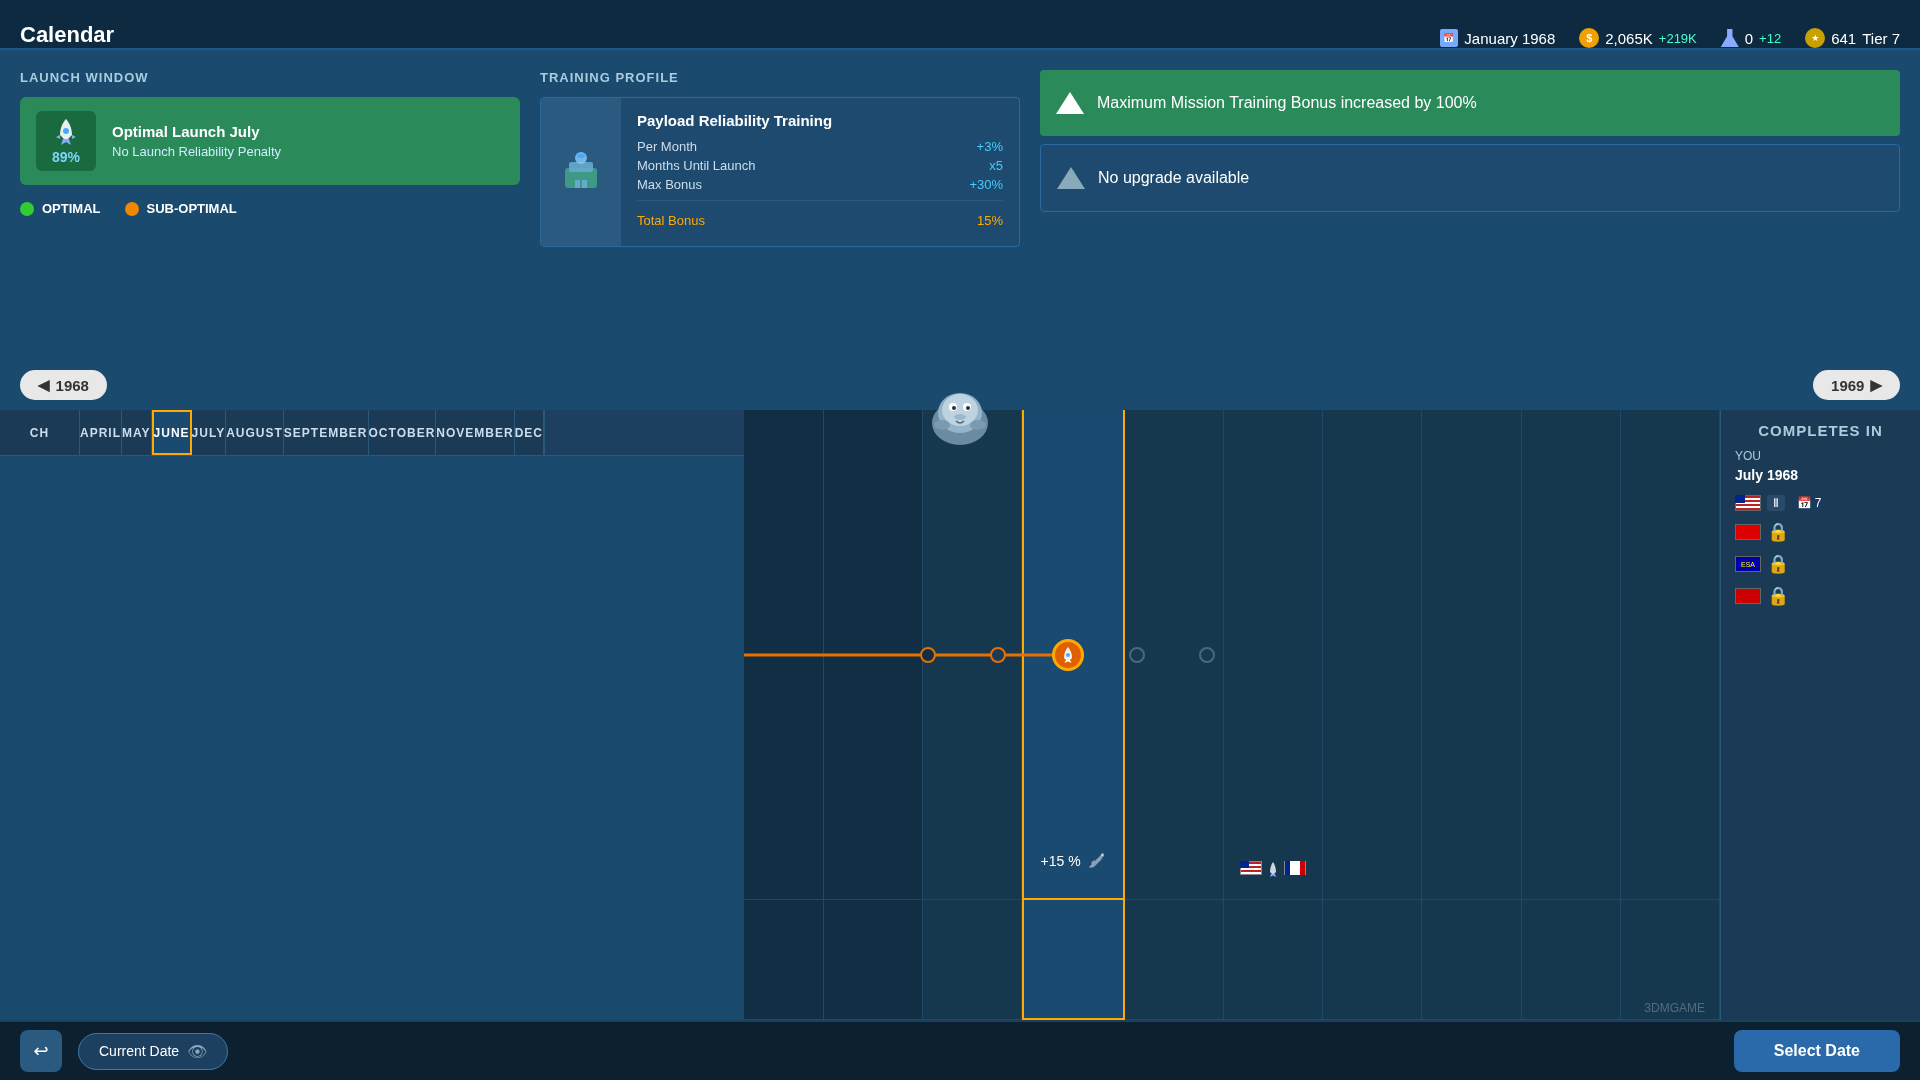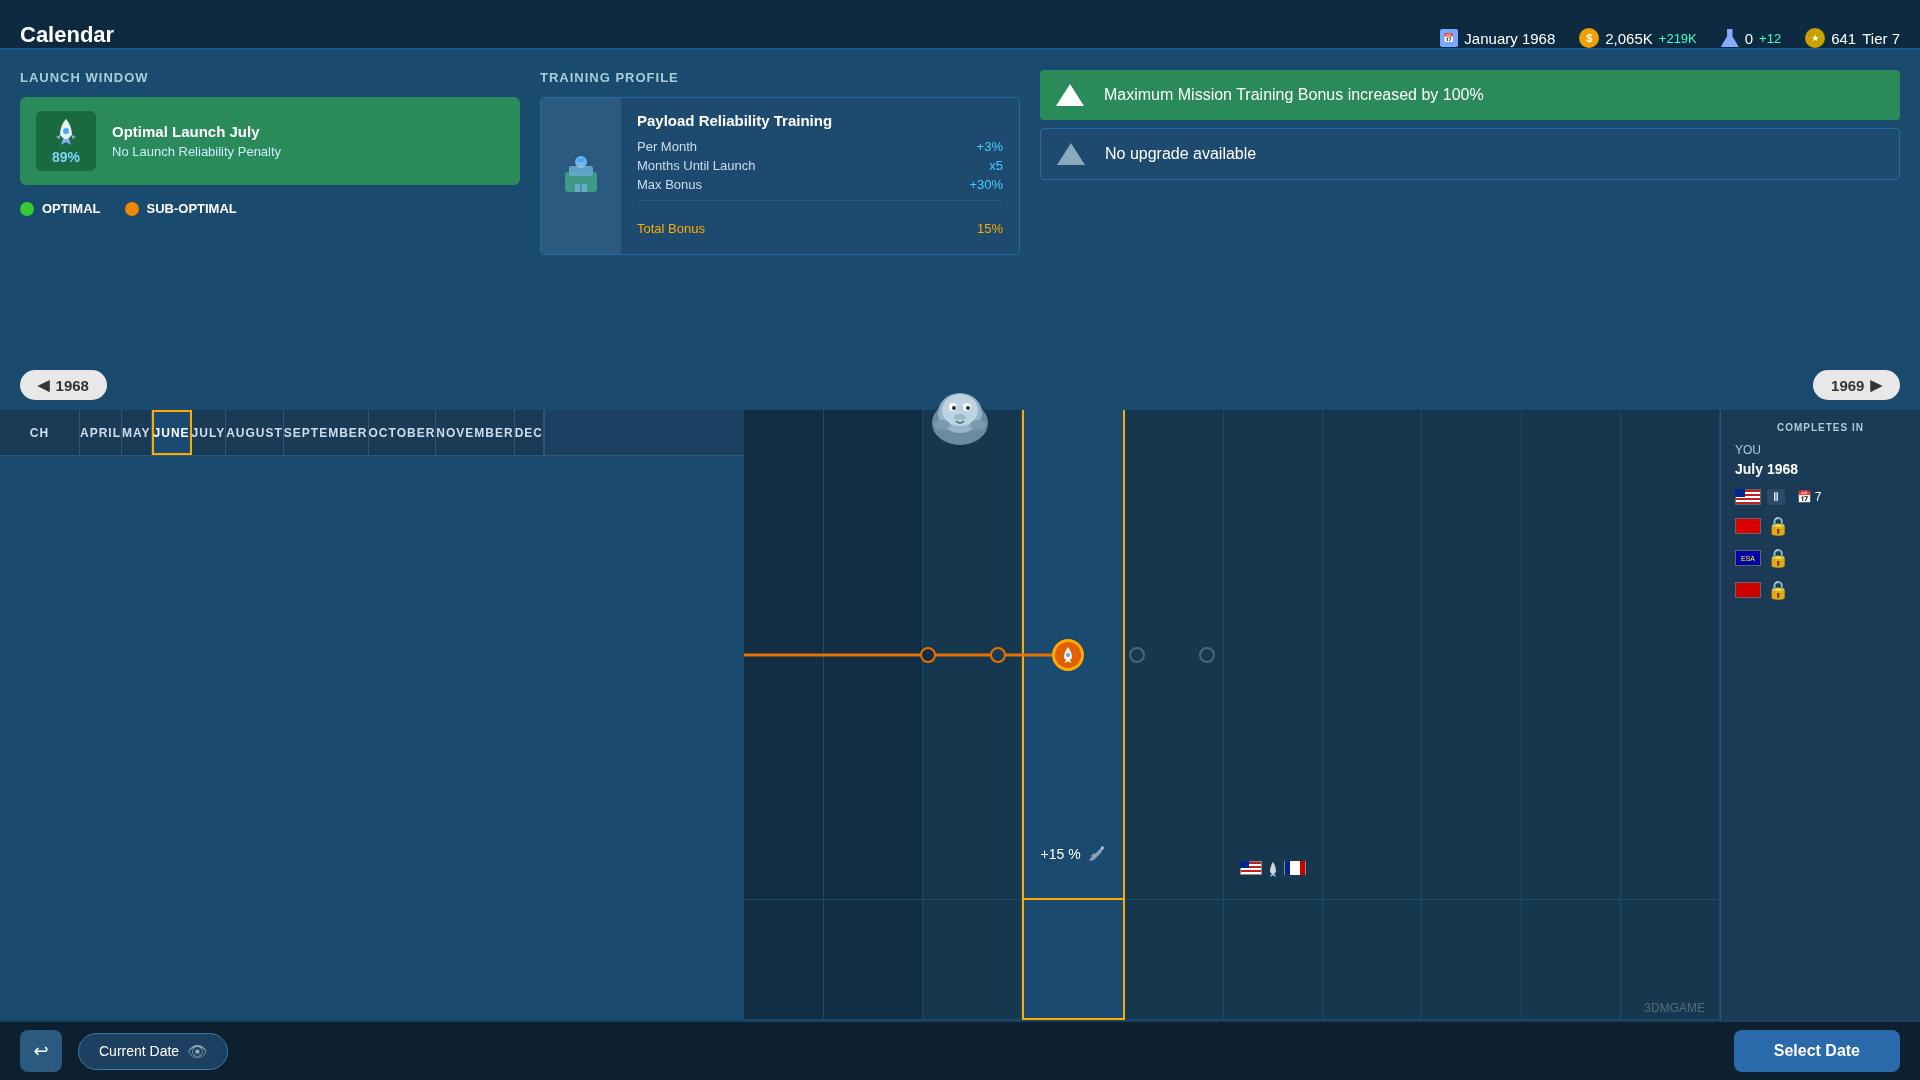--- a/index.html
+++ b/index.html
@@ -190,36 +190,36 @@
       display: flex;
       justify-content: space-between;
       font-size: 13px;
       color: #cde;
       margin-bottom: 4px;
     }
     .training-row.total {
       color: #fa0;
       margin-top: 8px;
       border-top: 1px solid #2a5a80;
-      padding-top: 20px;
+      padding-top: 12px;
     }
     .training-val { color: #4cf; }
     .training-row.total .training-val { color: #fa0; }
 
     
     .upgrade-section {
       flex: 1;
     }
     .upgrade-card {
       background: #2a8a5a;
       border-radius: 4px;
-      padding: 14px 16px;
-      display: flex;
-      align-items: center;
-      gap: 20px;
+      padding: 22px 16px;
+      display: flex;
+      align-items: center;
+      gap: 13px;
       margin-bottom: 8px;
     }
     .upgrade-card.secondary {
       background: #1d4a6e;
       border: 1px solid #2a6a9e;
     }
 
     
     .calendar-area {
       flex: 1;
@@ -513,21 +513,21 @@
       <div style="display:flex;flex:1;position:relative;">
 
         <div style="display:flex;flex:1;flex-direction:column;">
 
           <div style="display:flex;flex:1;position:relative;">
             <div class="d-cell" style="flex:0 0 80px;background:#122e44;"></div>
             <div class="d-cell" style="flex:1;background:#122e44;"></div>
             <div class="d-cell" style="flex:1;"></div>
             <div class="d-cell june-cell" style="flex:1;">
 
-              <div style="position:absolute;bottom:34px;left:50%;transform:translateX(-50%);font-size:14px;color:#fff;display:flex;align-items:center;gap:6px;white-space:nowrap;">
+              <div style="position:absolute;bottom:27px;left:50%;transform:translateX(-50%);font-size:14px;color:#fff;display:flex;align-items:center;gap:6px;white-space:nowrap;">
                 <span>+15 %</span>
                 <svg width="20" height="20" viewBox="0 0 20 20">
                   <path d="M14 2 C16 4 16 7 14 9 L8 15 C6 17 3 17 2 16 L5 13 L4 12 L7 9 L8 10 L14 4Z" fill="#9ab" opacity="0.9"></path>
                   <path d="M14 4 L16 2 C17 3 17 5 16 6Z" fill="#cde"></path>
                 </svg>
               </div>
             </div>
             <div class="d-cell" style="flex:1;"></div>
             <div class="d-cell" style="flex:1;">
 
@@ -579,21 +579,21 @@
             <div style="flex:1;background:#16384f;border-right:1px solid #1e4a6a;border-bottom:1px solid #1e4a6a;"></div>
             <div style="flex:1;background:#16384f;border-right:1px solid #1e4a6a;border-bottom:1px solid #1e4a6a;"></div>
             <div style="flex:1;background:#16384f;border-right:1px solid #1e4a6a;border-bottom:1px solid #1e4a6a;"></div>
             <div style="flex:1;background:#16384f;border-right:1px solid #1e4a6a;border-bottom:1px solid #1e4a6a;"></div>
             <div style="flex:1;background:#16384f;border-right:1px solid #1e4a6a;border-bottom:1px solid #1e4a6a;"></div>
             <div style="flex:1;background:#16384f;border-right:1px solid #1e4a6a;border-bottom:1px solid #1e4a6a;"></div>
           </div>
         </div>
 
         <div style="flex:0 0 200px;background:#1a3a55;border-left:1px solid #2a5a7a;padding:12px 14px;position:relative;">
-          <div style="font-size:10px;color:#acd;letter-spacing:1px;text-align:center;margin-bottom:10px;font-weight:bold;">COMPLETES IN</div>
+          <div style="font-size:15px;color:#acd;letter-spacing:1px;text-align:center;margin-bottom:10px;font-weight:bold;">COMPLETES IN</div>
 
           <div style="font-size:12px;color:#acd;margin-bottom:4px;">YOU</div>
           <div style="font-size:14px;color:#fff;font-weight:bold;margin-bottom:12px;">July 1968</div>
 
           <div style="display:flex;align-items:center;gap:6px;margin-bottom:10px;">
             <div style="position:relative;width:26px;height:16px;">
               <div style="width:26px;height:16px;background:repeating-linear-gradient(#b22 0px,#b22 2px,#fff 2px,#fff 4px);border:1px solid #666;"></div>
               <div style="position:absolute;top:0;left:0;width:10px;height:8px;background:#00238c;"></div>
             </div>
             <div style="background:#2a4a6a;border-radius:3px;padding:1px 6px;font-size:12px;">Ⅱ</div>

